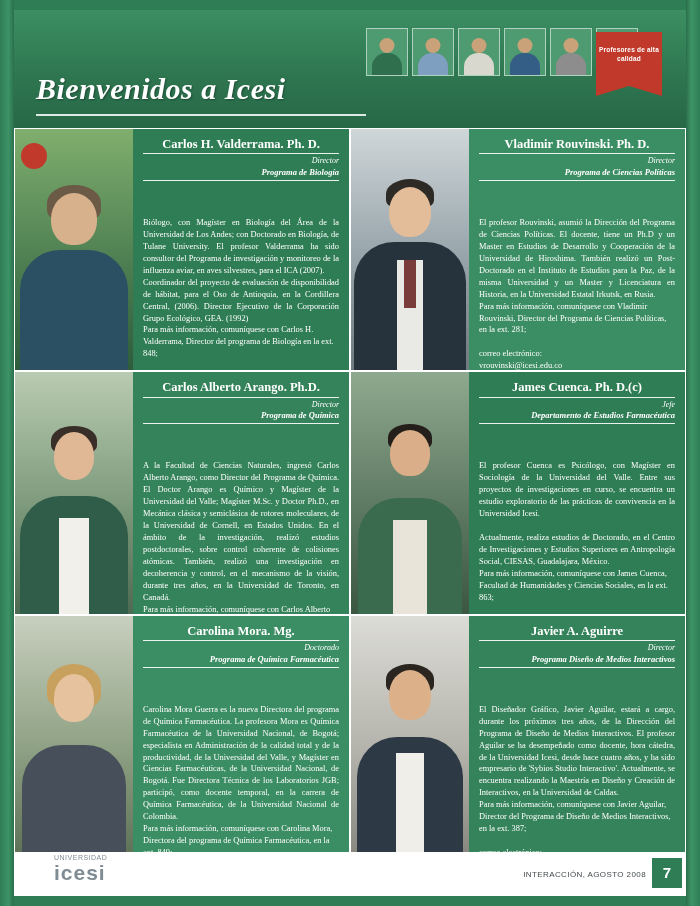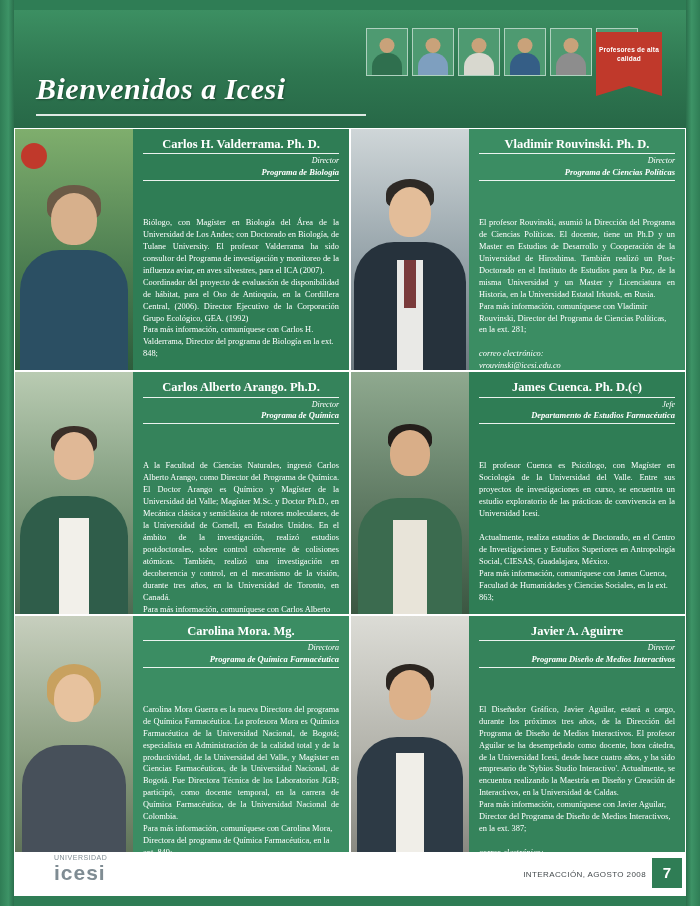--- a/index.html
+++ b/index.html
@@ -173,21 +173,20 @@
     white-space:pre-line;
     margin-top:36px;
   }
   .card .contact {
     font-size:8.4px;
     line-height:1.42;
     text-align:left;
     white-space:pre-line;
   }
   .card .email {
-    font-style:italic;
   }
 
   
   .footer {
     position:absolute; left:14px; bottom:10px; width:672px; height:44px;
     background:#ffffff;
     margin-top:46px;
   }
   .logo {
     position:absolute; left:40px; top:2px;
@@ -348,21 +347,21 @@
     </div>
 
     <div class="card tone-b">
       <div class="photo" style="background:linear-gradient(180deg,#c7cfbe 0%,#8fa184 55%,#5d7157 100%);">
         <div class="ph-hair" style="width:54px;height:44px;top:48px;background:#c8a15f;"></div>
         <div class="ph-head" style="width:40px;height:48px;top:58px;background:#e7c29e;"></div>
         <div class="ph-torso" style="width:104px;height:112px;background:#47505a;"></div>
       </div>
       <div class="content">
         <div class="name">Carolina Mora. Mg.</div>
-        <div class="role">Directora</div>
+        <div class="role">Doctorado</div>
         <div class="unit">Programa de Química Farmacéutica</div>
         <div class="body">Carolina Mora Guerra es la nueva Directora del programa de Química Farmacéutica. La profesora Mora es Química Farmacéutica de la Universidad Nacional, de Bogotá; especialista en Administración de la calidad total y de la productividad, de la Universidad del Valle, y Magíster en Ciencias Farmacéuticas, de la Universidad Nacional, de Bogotá. Fue Directora Técnica de los Laboratorios JGB; participó, como docente temporal, en la carrera de Química Farmacéutica, de la Universidad Nacional de Colombia.</div>
         <div class="contact">Para más información, comuníquese con Carolina Mora, Directora del programa de Química Farmacéutica, en la ext. 849;</div>
         <div class="contact email">
           <span>correo electrónico:</span>
           
         </div>
       </div>
     </div>
 

